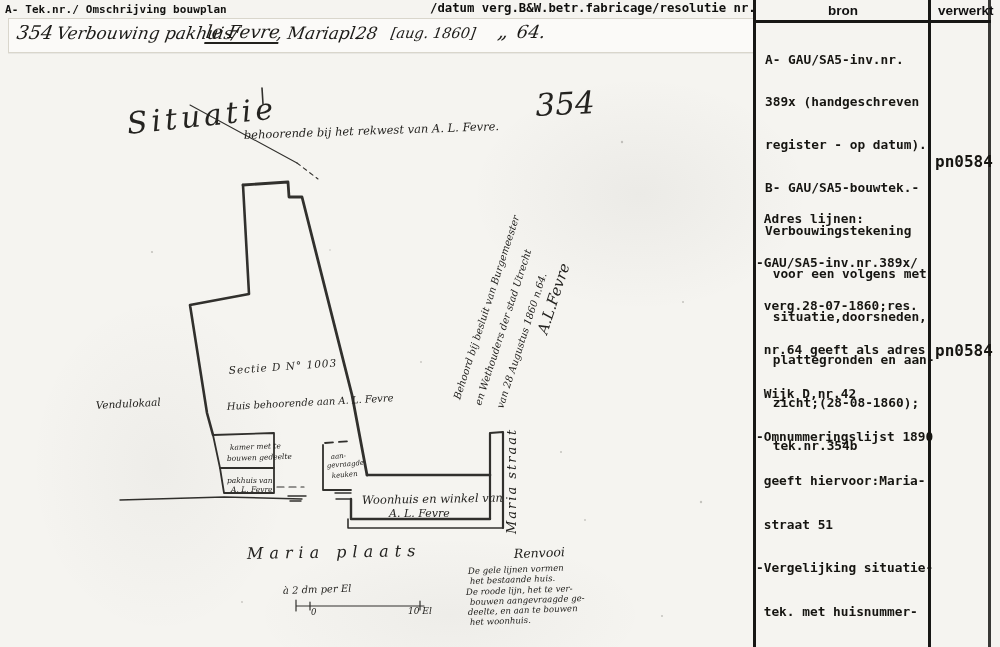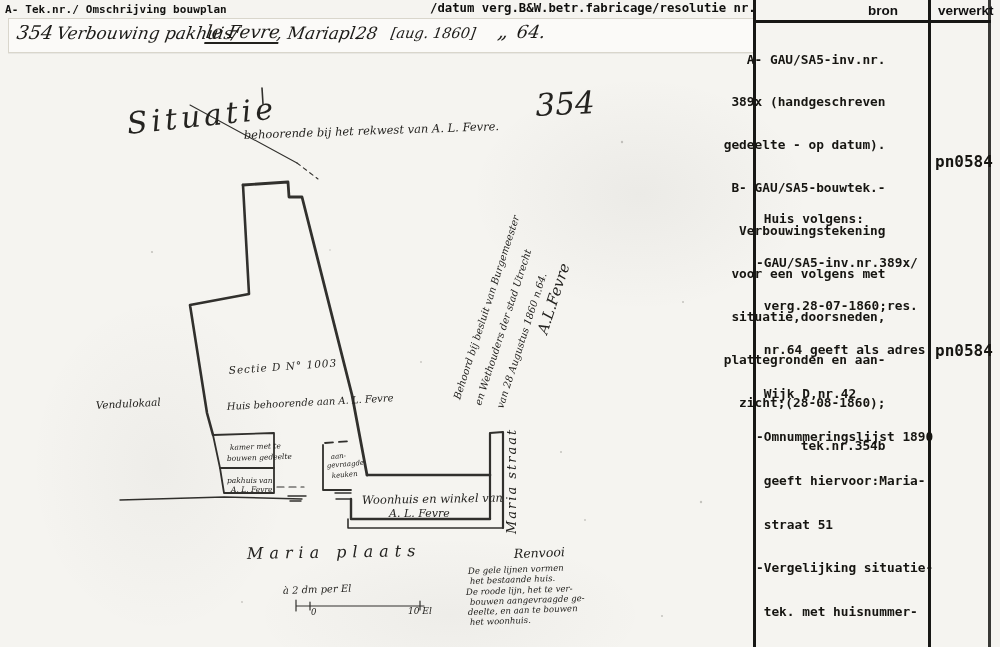--- a/index.html
+++ b/index.html
@@ -116,38 +116,38 @@
     <text x="470" y="605" font-size="8.6" transform="rotate(-2 470 605)">bouwen aangevraagde ge-</text>
     <text x="468" y="615" font-size="8.6" transform="rotate(-2 468 615)">deelte, en aan te bouwen</text>
     <text x="470" y="625" font-size="8.6" transform="rotate(-2 470 625)">het woonhuis.</text>
   </svg>
 
   <div class="abs vline" style="left:753px;"></div>
   <div class="abs vline" style="left:928px;"></div>
   <div class="abs vline" style="left:988px;opacity:0.85;"></div>
   <div class="abs hline" style="left:753px;top:20px;width:238px;"></div>
 
-  <div class="abs col-head" style="left:756px;top:3px;width:204px;text-align:center;padding-left:25px;">bron</div>
+  <div class="abs col-head" style="left:716px;top:3px;width:204px;text-align:center;padding-left:25px;">bron</div>
   <div class="abs col-head" style="left:938px;top:3px;text-align:right;">verwerkt</div>
 
-  <div class="abs bron-text blockA" style="left:716px;top:24px;text-align:right;">
+  <div class="abs bron-text blockA" style="left:765px;top:24px;">
     <div>A- GAU/SA5-inv.nr.</div>
     <div>389x (handgeschreven</div>
-    <div>gedeelte - op datum).</div>
+    <div>register - op datum).</div>
     <div>B- GAU/SA5-bouwtek.-</div>
     <div>Verbouwingstekening</div>
     <div> voor een volgens met</div>
     <div> situatie,doorsneden,</div>
     <div> plattegronden en aan-</div>
     <div> zicht;(28-08-1860);</div>
     <div> tek.nr.354b</div>
   </div>
 
   <div class="abs bron-text blockB" style="left:756px;top:183px;">
-    <div> Huis volgens:</div>
+    <div> Adres lijnen:</div>
     <div>-GAU/SA5-inv.nr.389x/</div>
     <div> verg.28-07-1860;res.</div>
     <div> nr.64 geeft als adres</div>
     <div> Wijk D,nr.42</div>
     <div>-Omnummeringslijst 1890</div>
     <div> geeft hiervoor:Maria-</div>
     <div> straat 51</div>
     <div>-Vergelijking situatie-</div>
     <div> tek. met huisnummer-</div>
     

